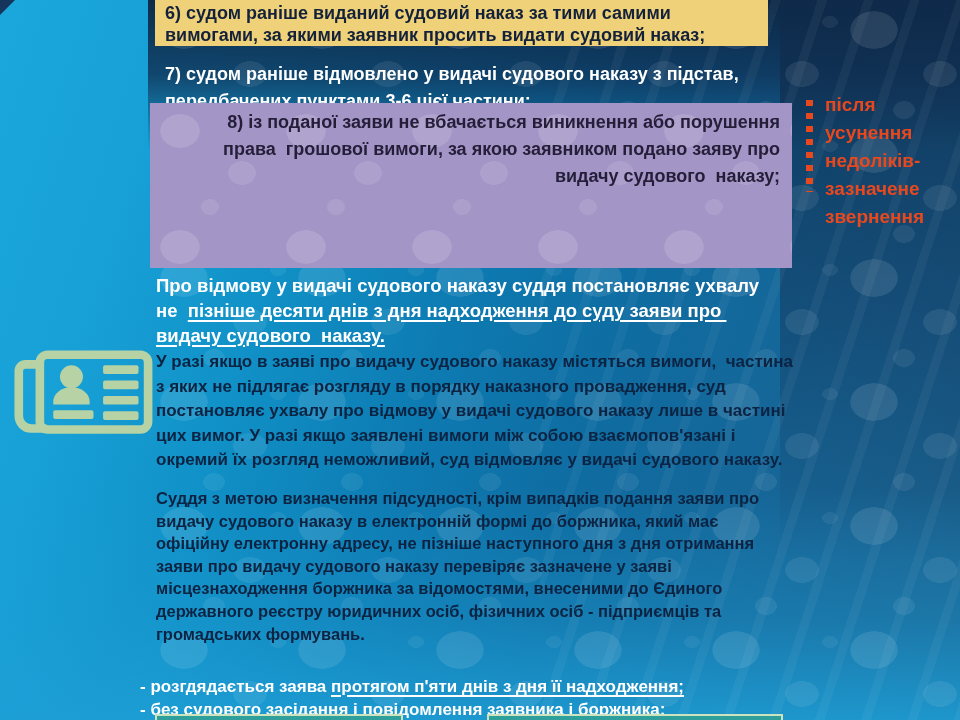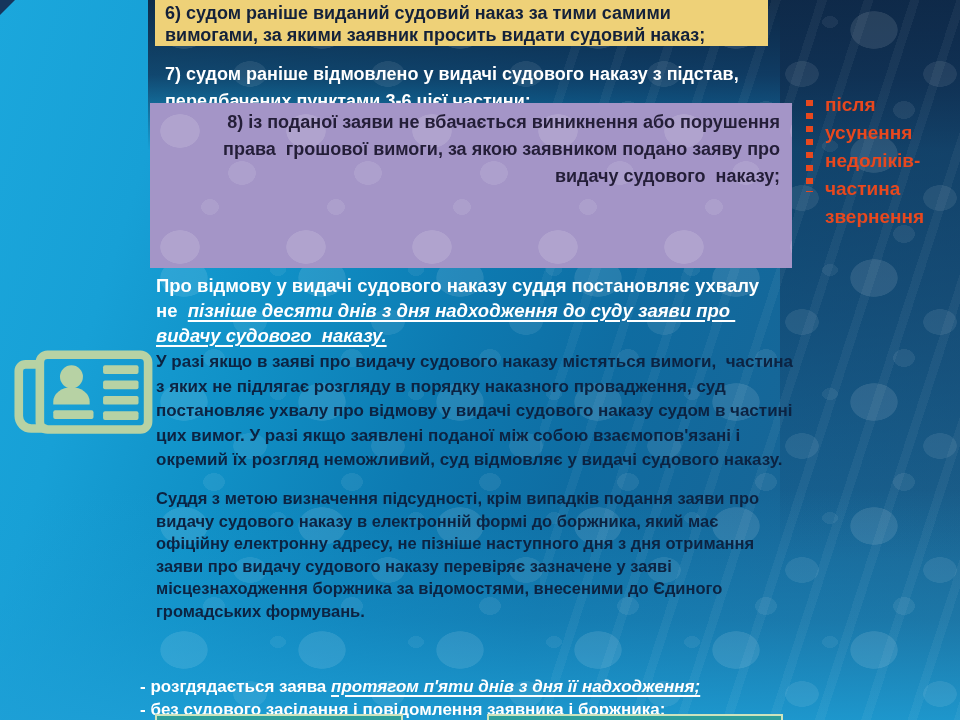--- a/index.html
+++ b/index.html
@@ -45,21 +45,21 @@
     background-size:126px 116px;text-align:right;}
   .aside-dash{left:806px;top:100px;width:7px;height:92px;
     background:repeating-linear-gradient(to bottom,var(--orange-accent,#e8481e) 0 6px,transparent 6px 13px);}
   .aside-text{left:825px;top:91px;width:135px;color:var(--orange-accent,#e8481e);
     font-size:19px;line-height:28px;}
   .refusal{left:156px;top:273px;width:650px;color:#ffffff;font-size:18.5px;line-height:25px;}
   .partial{left:156px;top:350px;width:660px;color:#0c2342;font-size:17px;line-height:24.5px;}
   .judge{left:156px;top:487px;width:660px;color:#0c2342;font-size:16.5px;line-height:22.6px;}
   .heading{left:146px;top:644px;width:720px;color:#ffffff;font-size:24.5px;line-height:28px;}
   .list{left:140px;top:676px;width:700px;color:#ffffff;font-size:17px;line-height:22.8px;}
-  .u{text-decoration:underline;text-decoration-thickness:2px;text-underline-offset:3px;font-style:italic;}
+  .u{text-decoration:underline;text-decoration-thickness:2px;text-underline-offset:3px;}
   .teal-bar{top:714px;height:10px;background:var(--teal-box,#2f9f9b);
     border:2px solid #cde3bd;}
   .teal-bar.b1{left:155px;width:248px;}
   .teal-bar.b2{left:487px;width:296px;}
   .news-icon{left:8px;top:349px;width:148px;height:91px;color:var(--icon-green,#b7d2a4);}
   .news-icon svg{width:100%;height:100%;display:block;}
 </style>
 </head>
 <body>
 
@@ -86,44 +86,45 @@
   <div class="abs purple-box">
     <div class="line">8) із поданої заяви не вбачається виникнення або порушення</div>
     <div class="line">права  грошової вимоги, за якою заявником подано заяву про</div>
     <div class="line">видачу судового  наказу;</div>
   </div>
 
   <div class="abs aside-dash"></div>
   <div class="abs aside-text">
     <div class="line">після усунення</div>
     <div class="line">недоліків-</div>
-    <div class="line">частина</div>
+    <div class="line">зазначене</div>
     <div class="line">звернення</div>
   </div>
 
   <div class="abs refusal">
     <div class="line">Про відмову у видачі судового наказу суддя постановляє ухвалу</div>
     <div class="line"><span>не  </span><span class="u">пізніше десяти днів з дня надходження до суду заяви про </span></div>
     <div class="line"><span class="u">видачу судового  наказу.</span></div>
   </div>
 
   <div class="abs partial">
     <div class="line">У разі якщо в заяві про видачу судового наказу містяться вимоги,  частина</div>
     <div class="line">з яких не підлягає розгляду в порядку наказного провадження, суд</div>
-    <div class="line">постановляє ухвалу про відмову у видачі судового наказу судом в частині</div>
-    <div class="line">цих вимог. У разі якщо заявлені поданої між собою взаємопов'язані і</div>
+    <div class="line">постановляє ухвалу про відмову у видачі судового наказу лише в частині</div>
+    <div class="line">цих вимог. У разі якщо заявлені вимоги між собою взаємопов'язані і</div>
     <div class="line">окремий їх розгляд неможливий, суд відмовляє у видачі судового наказу.</div>
   </div>
 
   <div class="abs judge">
     <div class="line">Суддя з метою визначення підсудності, крім випадків подання заяви про</div>
     <div class="line">видачу судового наказу в електронній формі до боржника, який має</div>
     <div class="line">офіційну електронну адресу, не пізніше наступного дня з дня отримання</div>
     <div class="line">заяви про видачу судового наказу перевіряє зазначене у заяві</div>
     <div class="line">місцезнаходження боржника за відомостями, внесеними до Єдиного</div>
+    <div class="line">державного реєстру юридичних осіб, фізичних осіб - підприємців та</div>
     <div class="line">громадських формувань.</div>
   </div>
 
   <div class="abs list">
     <div class="line"><span>- розгдядається заява </span><span class="u">протягом п'яти днів з дня її надходження;</span></div>
     <div class="line">- без судового засідання і повідомлення заявника і боржника;</div>
   </div>
 
   <div class="abs teal-bar b1"></div>
   <div class="abs teal-bar b2"></div>

